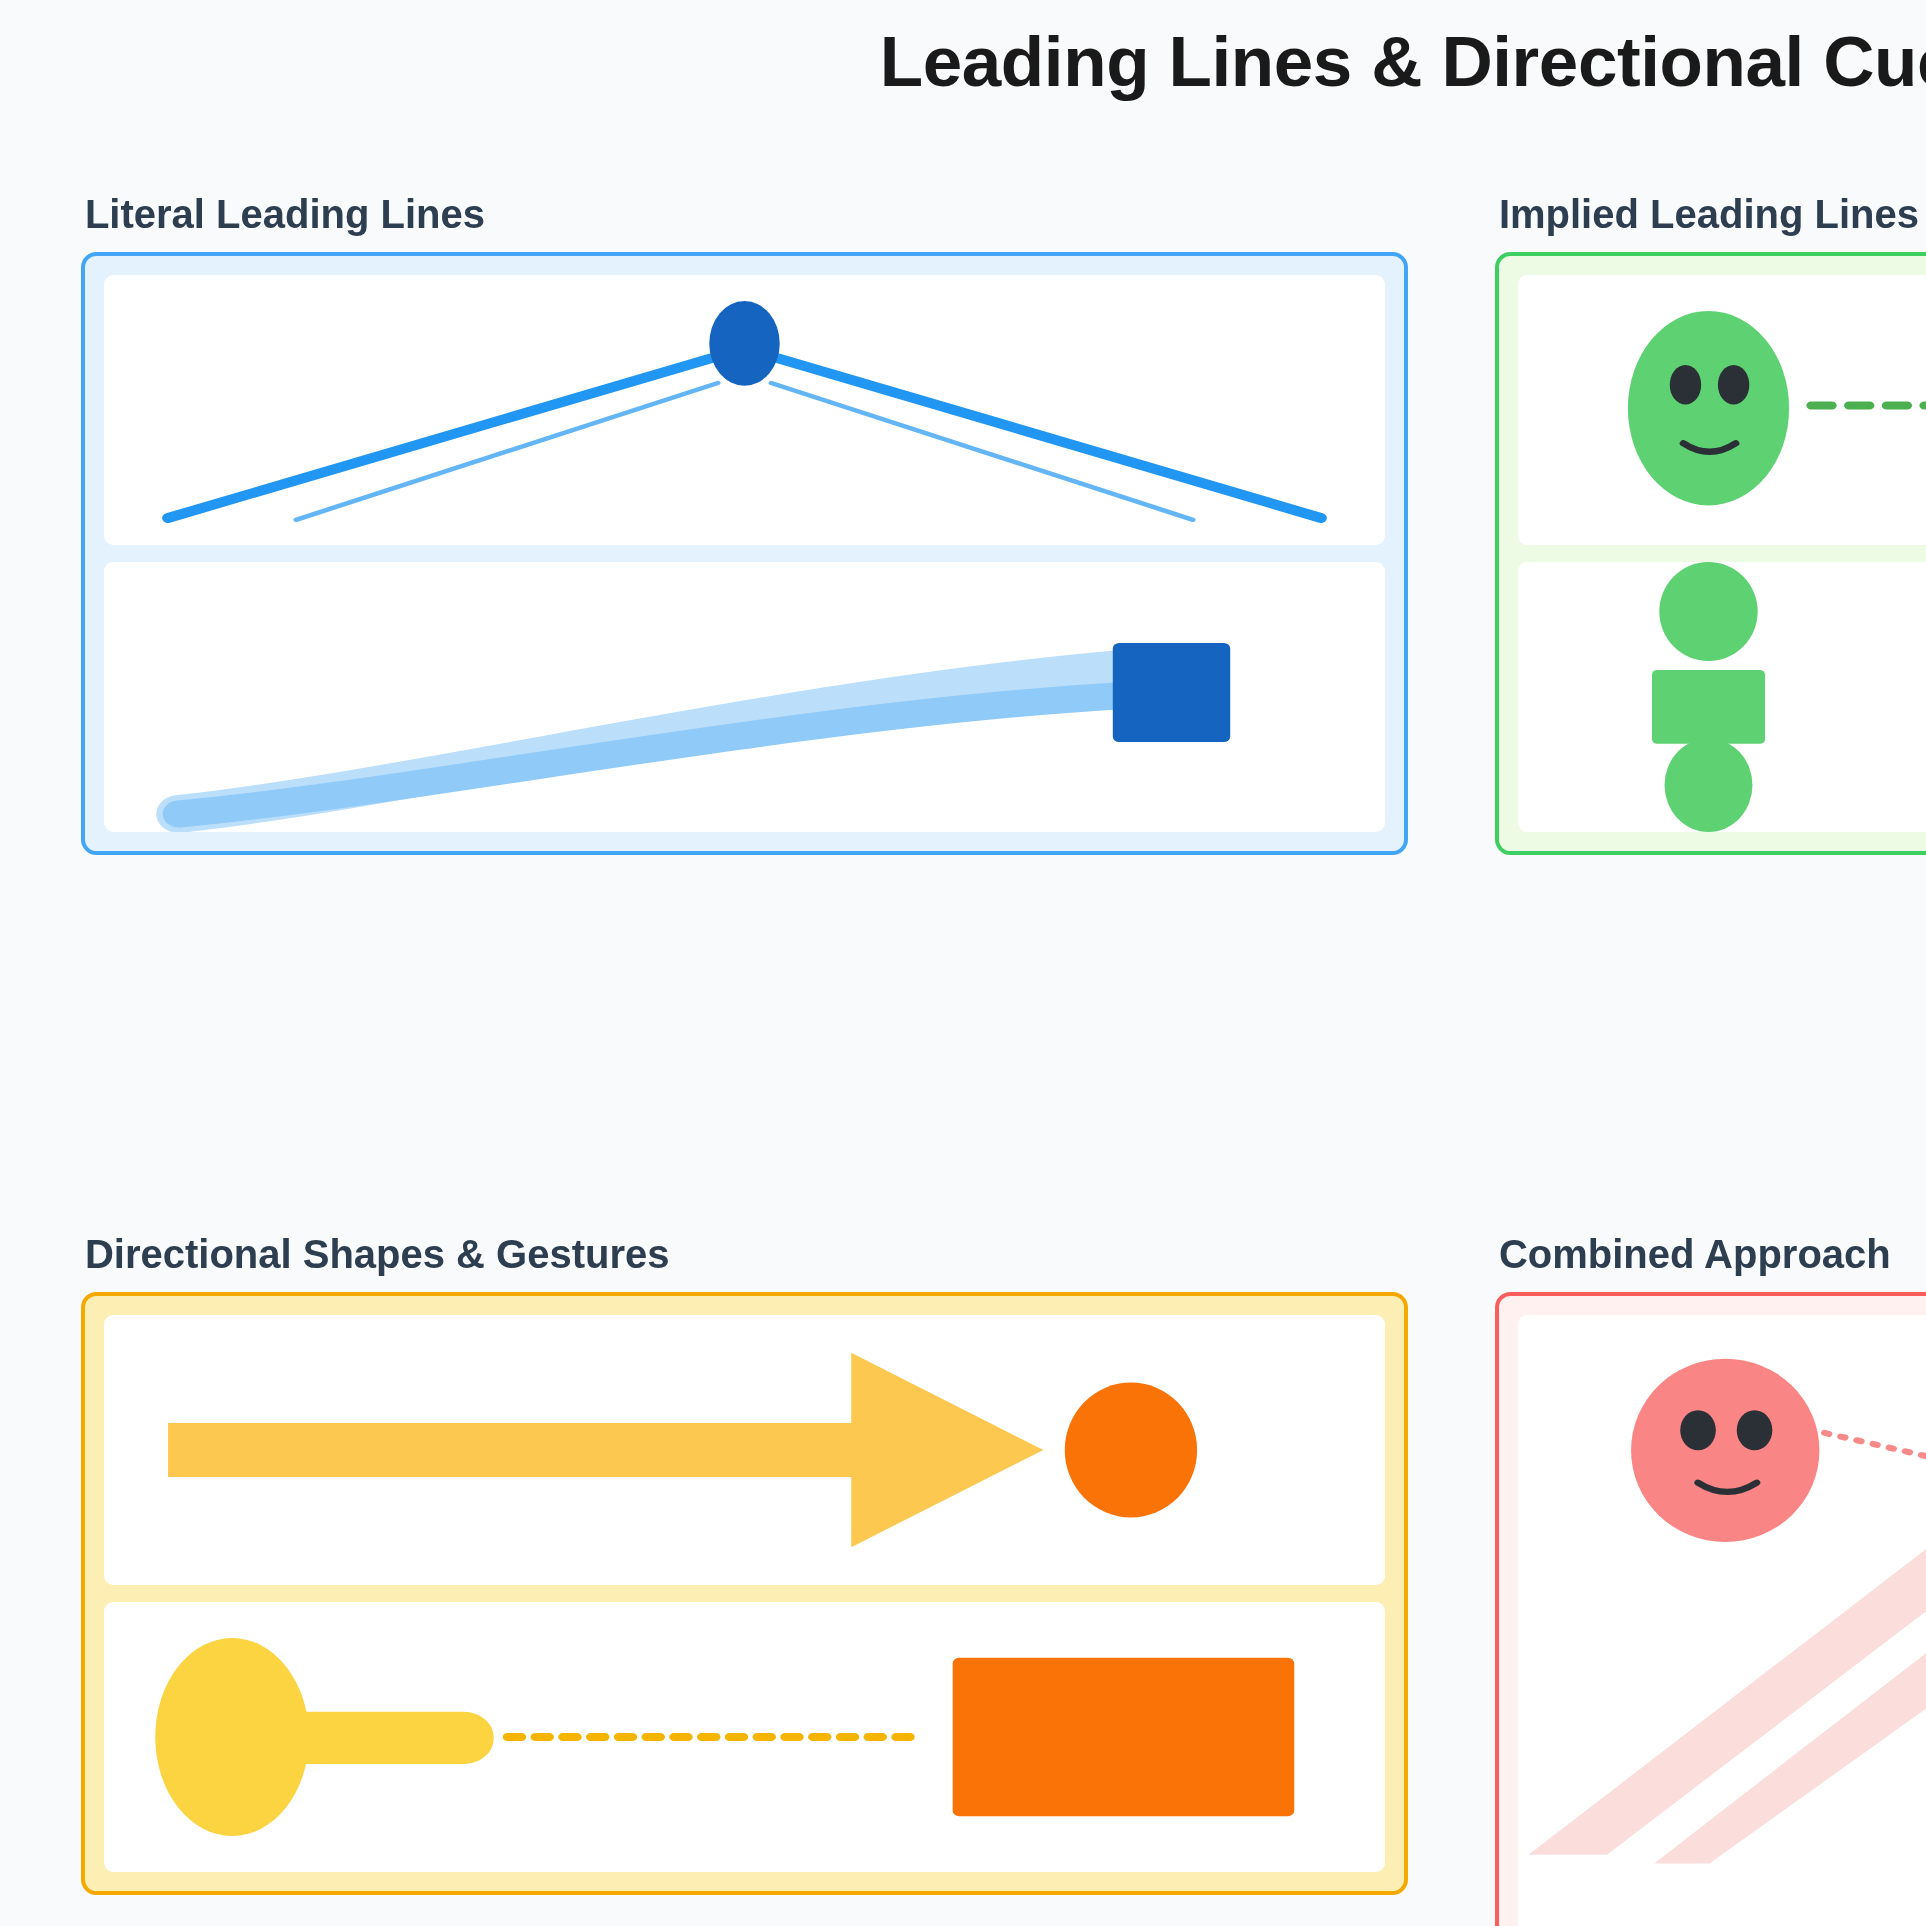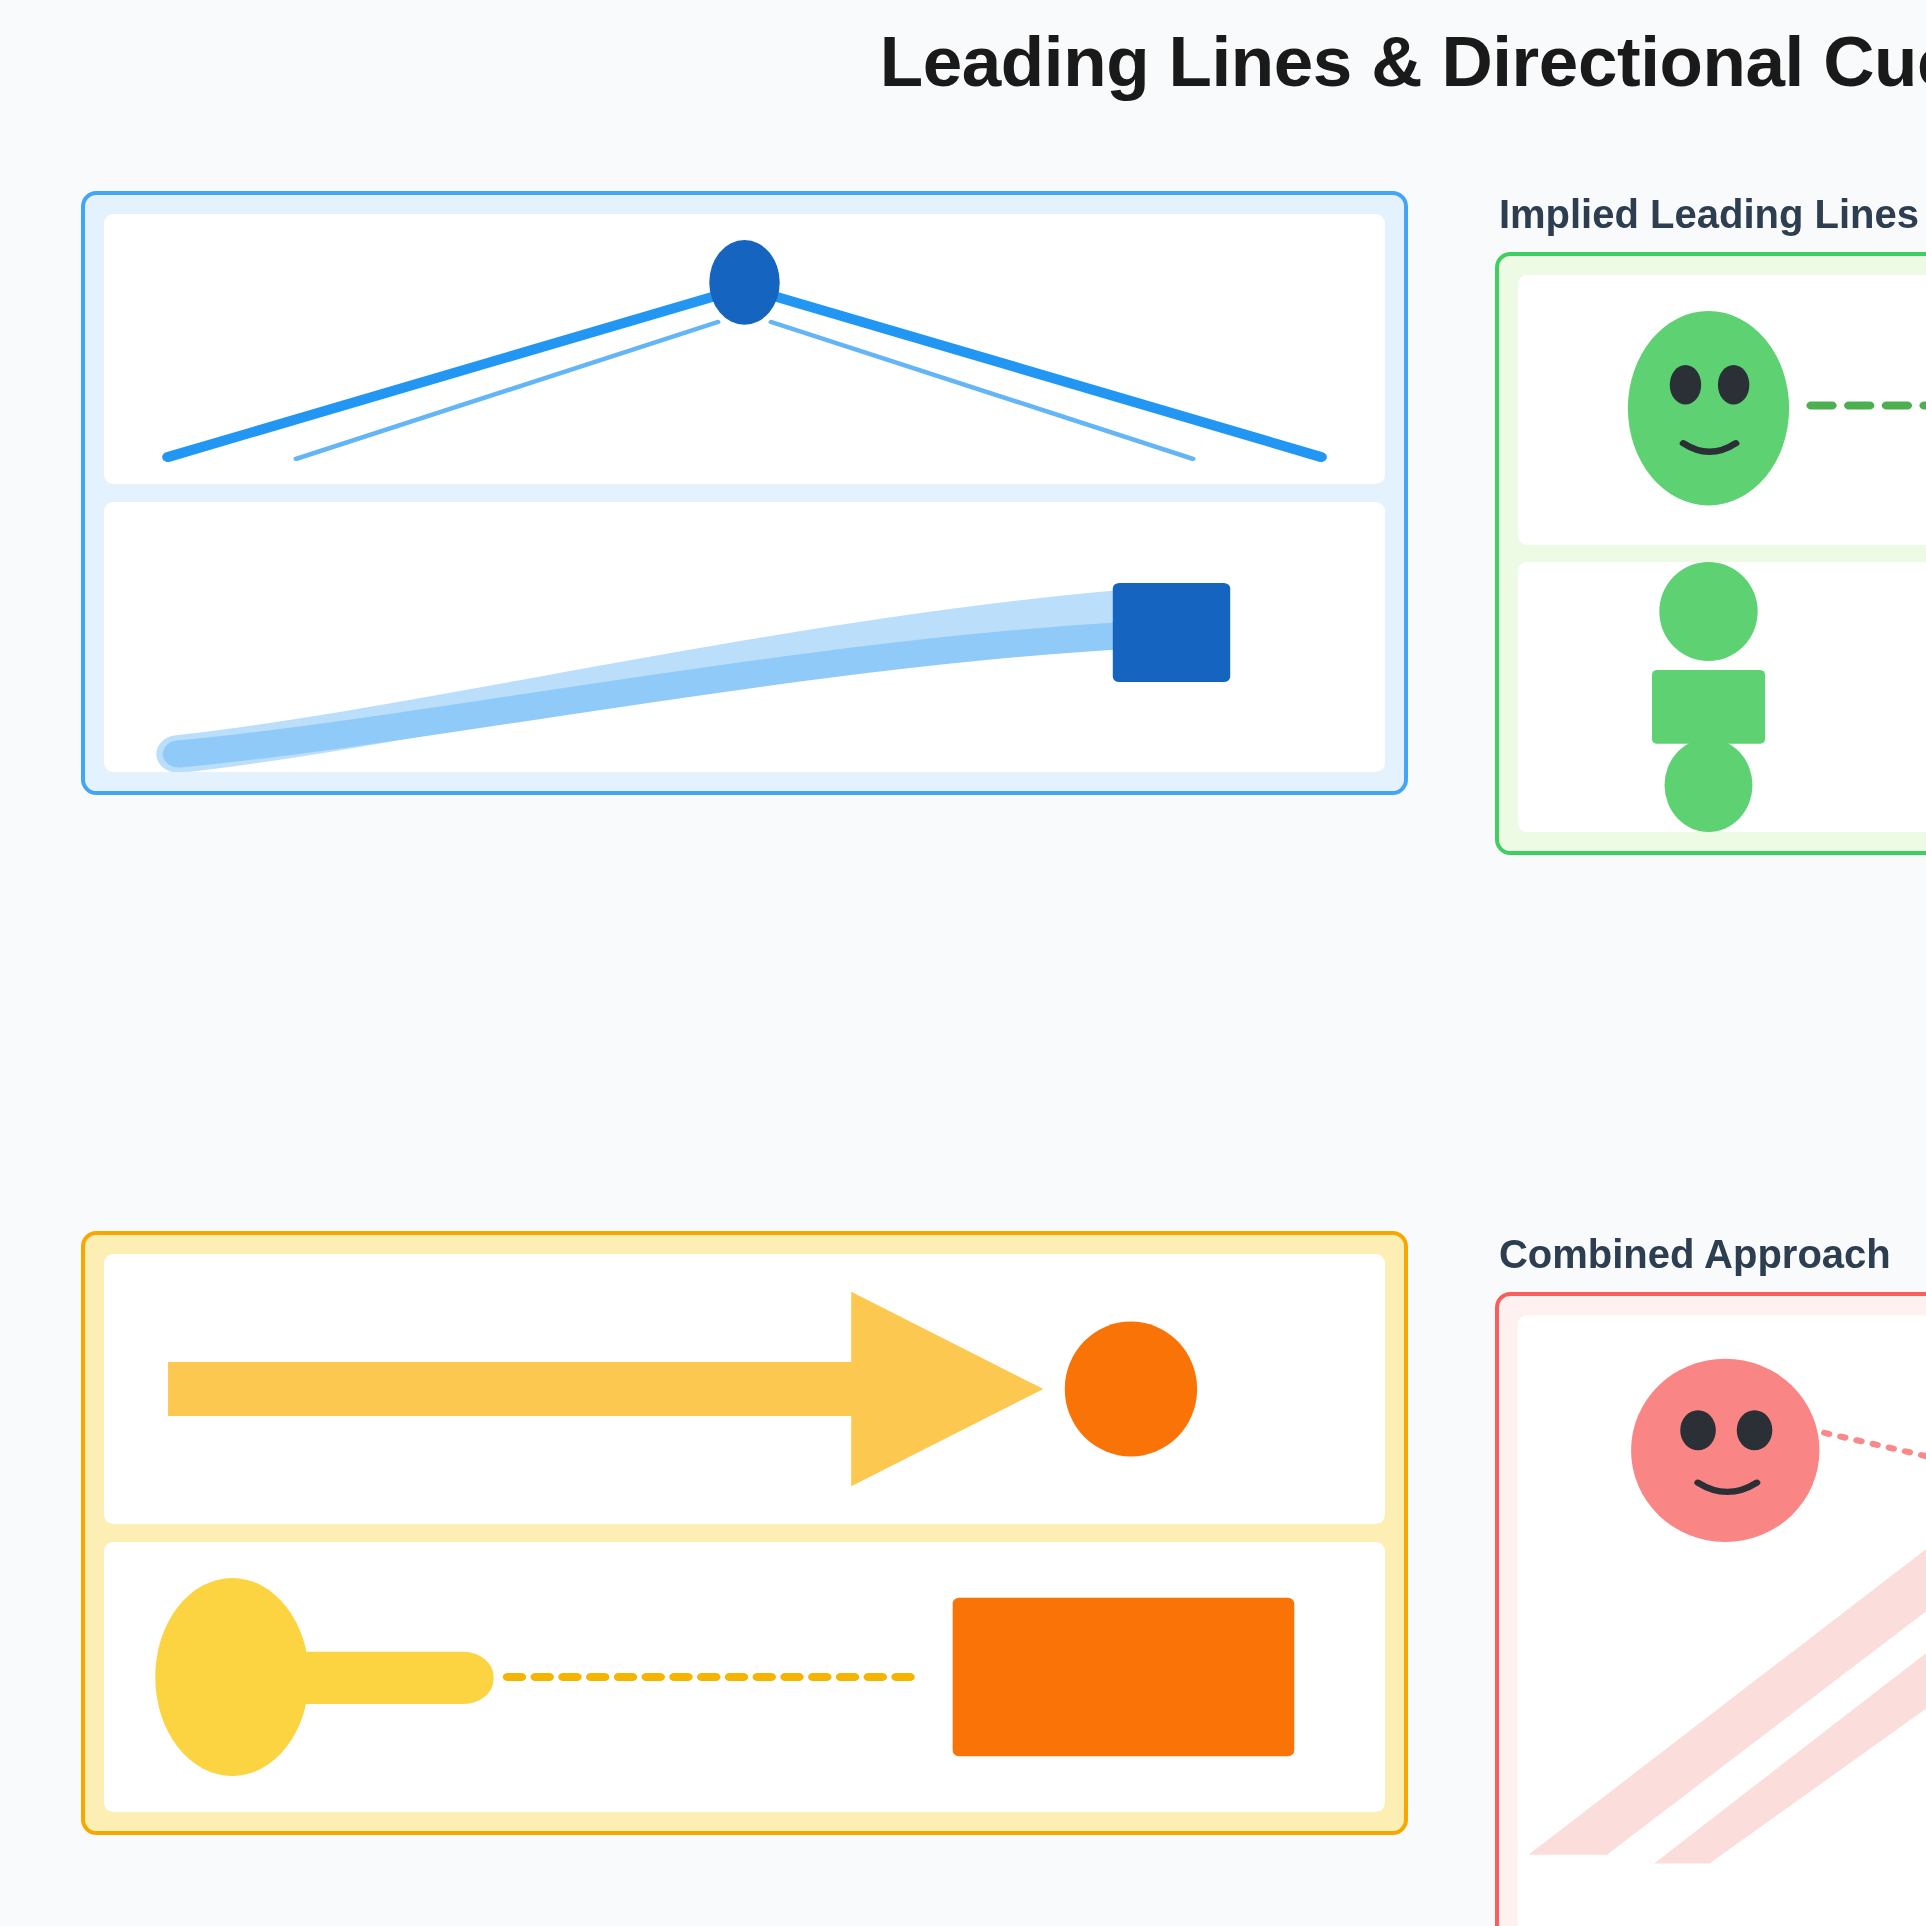--- a/index.html
+++ b/index.html
@@ -87,20 +87,21 @@
 </head>
 <body>
 
 <div class="page">
 
   <div class="page-title">Leading Lines &amp; Directional Cues</div>
 
   <div class="grid">
 
     <div class="quadrant" id="quad-literal">
+      <div class="q-title">Literal Leading Lines</div>
 
       <div class="panel blue">
 
         <div class="stage" style="height:270px;">
           <svg viewBox="0 0 1200 300" preserveAspectRatio="none">
             <line x1="60" y1="270" x2="570" y2="92" stroke="#2196f3" stroke-width="11" stroke-linecap="round"></line>
             <line x1="1140" y1="270" x2="630" y2="92" stroke="#2196f3" stroke-width="11" stroke-linecap="round"></line>
             <line x1="180" y1="272" x2="575" y2="120" stroke="#64b5f6" stroke-width="5" stroke-linecap="round"></line>
             <line x1="1020" y1="272" x2="625" y2="120" stroke="#64b5f6" stroke-width="5" stroke-linecap="round"></line>
             <ellipse cx="600" cy="76" rx="33" ry="47" fill="#1565c0"></ellipse>
@@ -145,20 +146,21 @@
             <rect x="468" y="100" width="100" height="100" rx="5" fill="#9ed94a"></rect>
             <ellipse cx="698" cy="150" rx="60" ry="62" fill="#9ed94a"></ellipse>
             <rect x="840" y="100" width="100" height="100" rx="5" fill="#9ed94a"></rect>
           </svg>
         </div>
 
       </div>
     </div>
 
     <div class="quadrant" id="quad-shapes">
+      <div class="q-title">Directional Shapes &amp; Gestures</div>
 
       <div class="panel yellow">
 
         <div class="stage" style="height:270px;">
           <svg viewBox="0 0 1200 300" preserveAspectRatio="none">
             <path d="M 60 120 L 700 120 L 700 42 L 880 150 L 700 258 L 700 180 L 60 180 Z" fill="#fcc850"></path>
             <ellipse cx="962" cy="150" rx="62" ry="75" fill="#f97306"></ellipse>
           </svg>
         </div>
 

